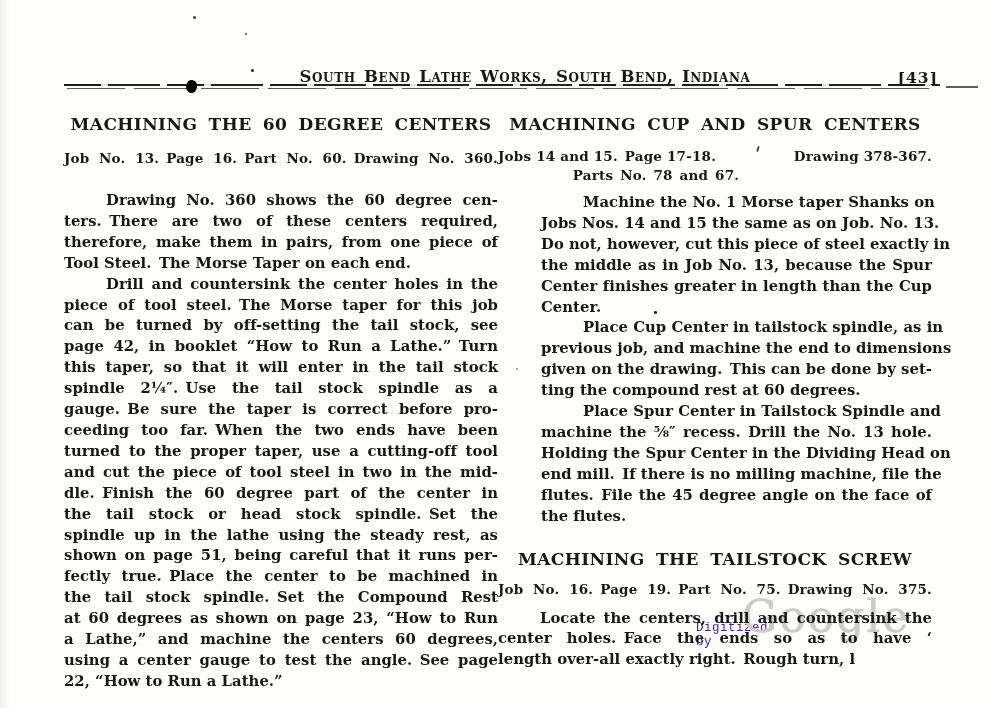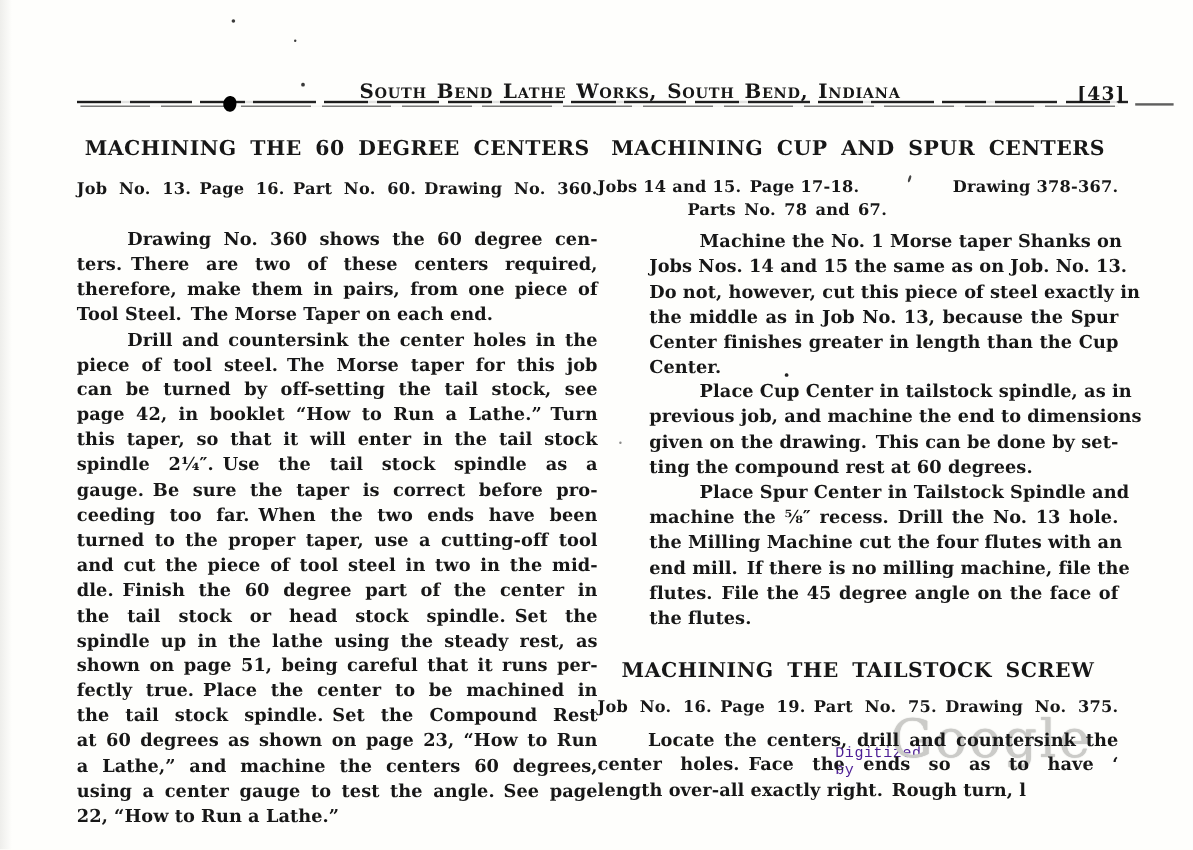--- a/index.html
+++ b/index.html
@@ -155,21 +155,21 @@
           </div>
         <div class="para">
             <div class="tl first">Place Cup Center in tailstock spindle, as in</div>
             <div class="tl">previous job, and machine the end to dimensions</div>
             <div class="tl">given on the drawing. This can be done by set-</div>
             <div class="tl last">ting the compound rest at 60 degrees.</div>
           </div>
         <div class="para">
             <div class="tl first">Place Spur Center in Tailstock Spindle and</div>
             <div class="tl">machine the ⅝″ recess. Drill the No. 13 hole.</div>
-            <div class="tl">the Milling Machine cut the four flutes with an</div>
+            <div class="tl">Holding the Spur Center in the Dividing Head on</div>
             <div class="tl">end mill. If there is no milling machine, file the</div>
             <div class="tl">flutes. File the 45 degree angle on the face of</div>
             <div class="tl last">the flutes.</div>
           </div>
       </div>
 
       <h2 class="sec-head h2b">MACHINING THE TAILSTOCK SCREW</h2>
       <div class="job job-c stretch">Job No. 16. Page 19. Part No. 75. Drawing No. 375.</div>
       <div class="body body-c">
         <div class="para">

